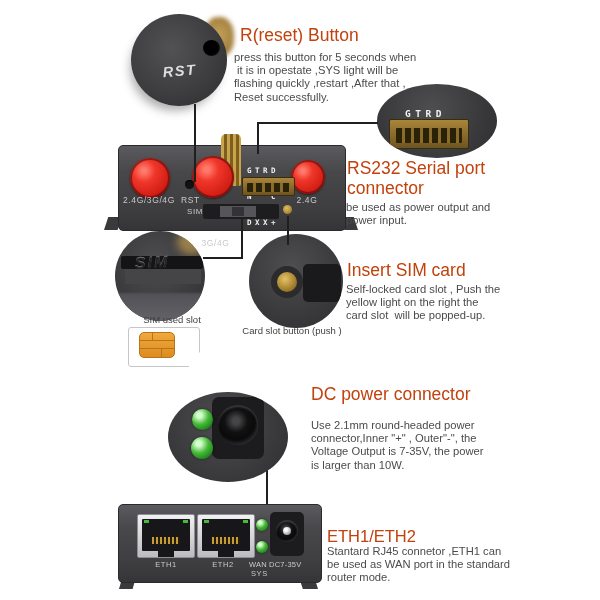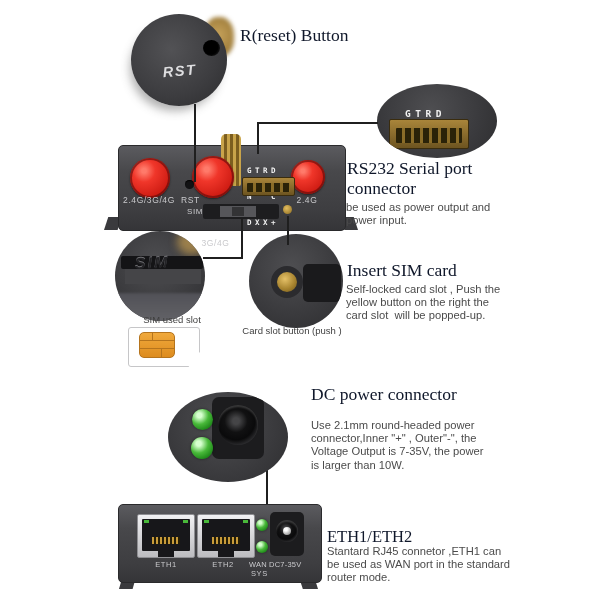--- a/index.html
+++ b/index.html
@@ -1,20 +1,20 @@
 <!DOCTYPE html>
 <html><head>
 <meta charset="utf-8">
 <style>
   html,body{margin:0;padding:0;}
   #stage{position:relative;width:600px;height:600px;background:#ffffff;overflow:hidden;
          font-family:"Liberation Sans",sans-serif;}
   .abs{position:absolute;}
   .line{position:absolute;background:#1f1f1f;z-index:4;}
-  .title{position:absolute;font-size:17.5px;color:#0f172a;z-index:5;font-family:Liberation Serif, serif;}
+  .title{position:absolute;font-size:17.5px;color:#c2410c;z-index:5;}
   .body{position:absolute;font-size:11.2px;line-height:13.2px;color:#4b4b4b;z-index:5;}
   .body div{white-space:pre;}
   .circle{border-radius:50%;overflow:hidden;}
   .closeup{position:absolute;z-index:2;background:radial-gradient(circle at 45% 35%,#4e4e51,#3a3a3d 60%,#2f2f31 95%);}
   .panel{position:absolute;z-index:1;background:linear-gradient(180deg,#5b5b5f 0%,#48484b 30%,#3e3e41 75%,#353538 100%);
          border:1px solid #2a2a2c;border-radius:5px;}
   .tab{position:absolute;z-index:0;background:#3a3a3d;}
   .panel-label{position:absolute;color:#c9c9cc;font-weight:normal;text-align:center;z-index:3;
                font-size:8.5px;letter-spacing:0.6px;}
   .red-ant{position:absolute;border-radius:50%;z-index:3;
@@ -61,20 +61,26 @@
   <div class="abs circle" style="left:131px;top:14px;width:96px;height:92px;z-index:2;
        background:radial-gradient(circle at 42% 38%,#525255,#3c3c3f 60%,#2c2c2e 98%);
        box-shadow:-4px 8px 10px -3px rgba(80,80,80,.45);">
     <div class="abs" style="left:72px;top:26px;width:17px;height:16px;border-radius:50%;
          background:radial-gradient(circle at 45% 45%,#000 55%,#2e2e30);"></div>
     <div class="abs" style="left:32px;top:48px;width:52px;height:20px;color:#dedee0;font-weight:bold;
          font-style:italic;font-size:14.5px;letter-spacing:1.5px;transform:rotate(-5deg);">RST</div>
   </div>
 
   <div class="title" style="left:240px;top:25px;">R(reset) Button</div>
+  <div class="body" style="left:234px;top:51px;">
+    <div>press this button for 5 seconds when</div>
+    <div> it is in opestate ,SYS light will be</div>
+    <div>flashing quickly ,restart ,After that ,</div>
+    <div>Reset successfully.</div>
+  </div>
 
   <div class="abs closeup" style="left:377px;top:84px;width:120px;height:74px;border-radius:50%;overflow:hidden;">
     <div class="pin-rows" style="left:28px;top:6px;font-size:9.5px;line-height:9.5px;letter-spacing:4.5px;">
       <div>GTRD</div>
       <div>N  C</div>
       
     </div>
     <div class="conn" style="left:12px;top:35px;width:78px;height:28px;">
       <div class="pins"></div>
     </div>
@@ -116,21 +122,21 @@
 
   <div class="panel-label" style="left:117px;top:195px;width:64px;">2.4G/3G/4G</div>
   <div class="panel-label" style="left:180px;top:195px;width:21px;">RST</div>
   <div class="panel-label" style="left:199px;top:195px;width:33px;margin-top:43px;">3G/4G</div>
   <div class="panel-label" style="left:292px;top:195px;width:30px;">2.4G</div>
   <div class="panel-label" style="left:186px;top:207px;width:18px;font-size:8px;">SIM</div>
 
   <div class="title" style="left:347px;top:260px;">Insert SIM card</div>
   <div class="body" style="left:346px;top:283px;">
     <div>Self-locked card slot , Push the</div>
-    <div>yellow button on the right the</div>
+    <div>yellow light on the right the</div>
     <div>card slot  will be popped-up.</div>
   </div>
 
   <div class="abs closeup circle" style="left:115px;top:231px;width:90px;height:90px;">
     <div class="abs" style="left:62px;top:-2px;width:30px;height:26px;border-radius:50%;
          background:#ad8c4e;filter:blur(4px);opacity:.85;"></div>
     <div class="abs" style="left:6px;top:25px;width:82px;height:13px;background:#141416;border-radius:2px;"></div>
     <div class="abs" style="left:10px;top:38px;width:76px;height:15px;background:#454548;"></div>
     <div class="abs" style="left:20px;top:23px;width:54px;height:22px;font-size:16px;font-weight:bold;font-style:italic;
          letter-spacing:2px;color:#232326;transform:rotate(-2deg);text-shadow:0 -1px 0 rgba(205,205,212,.5);">SIM</div>

